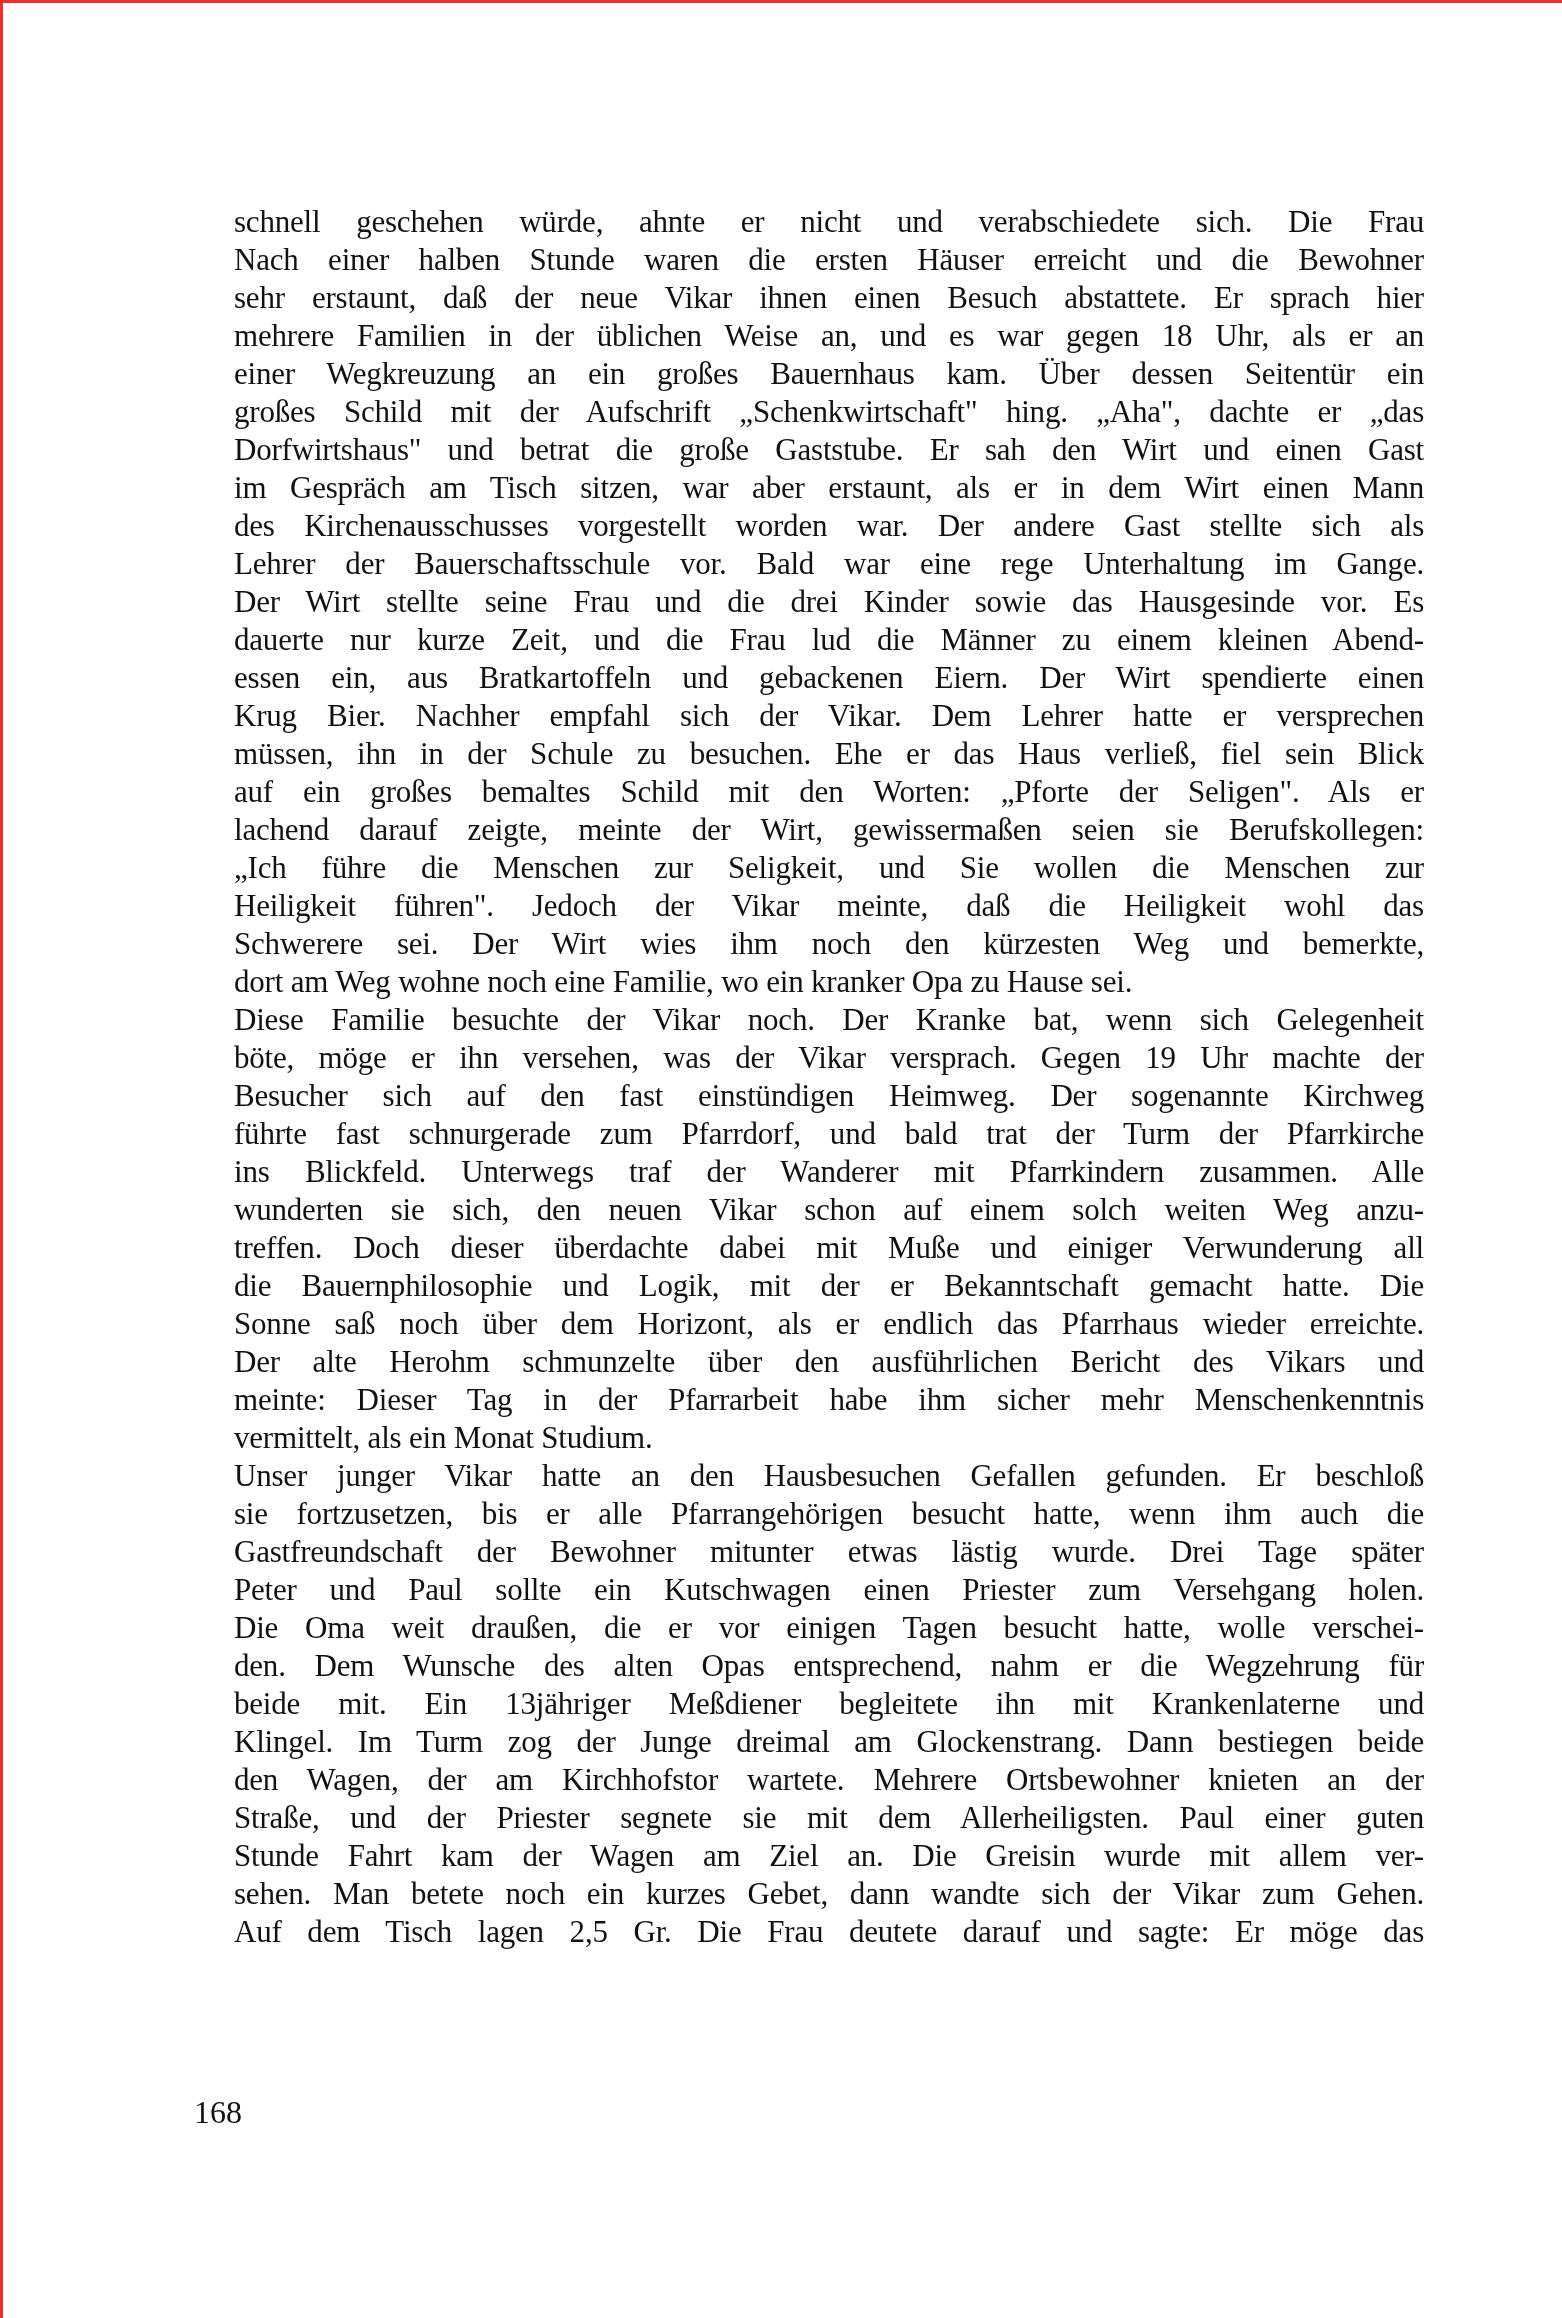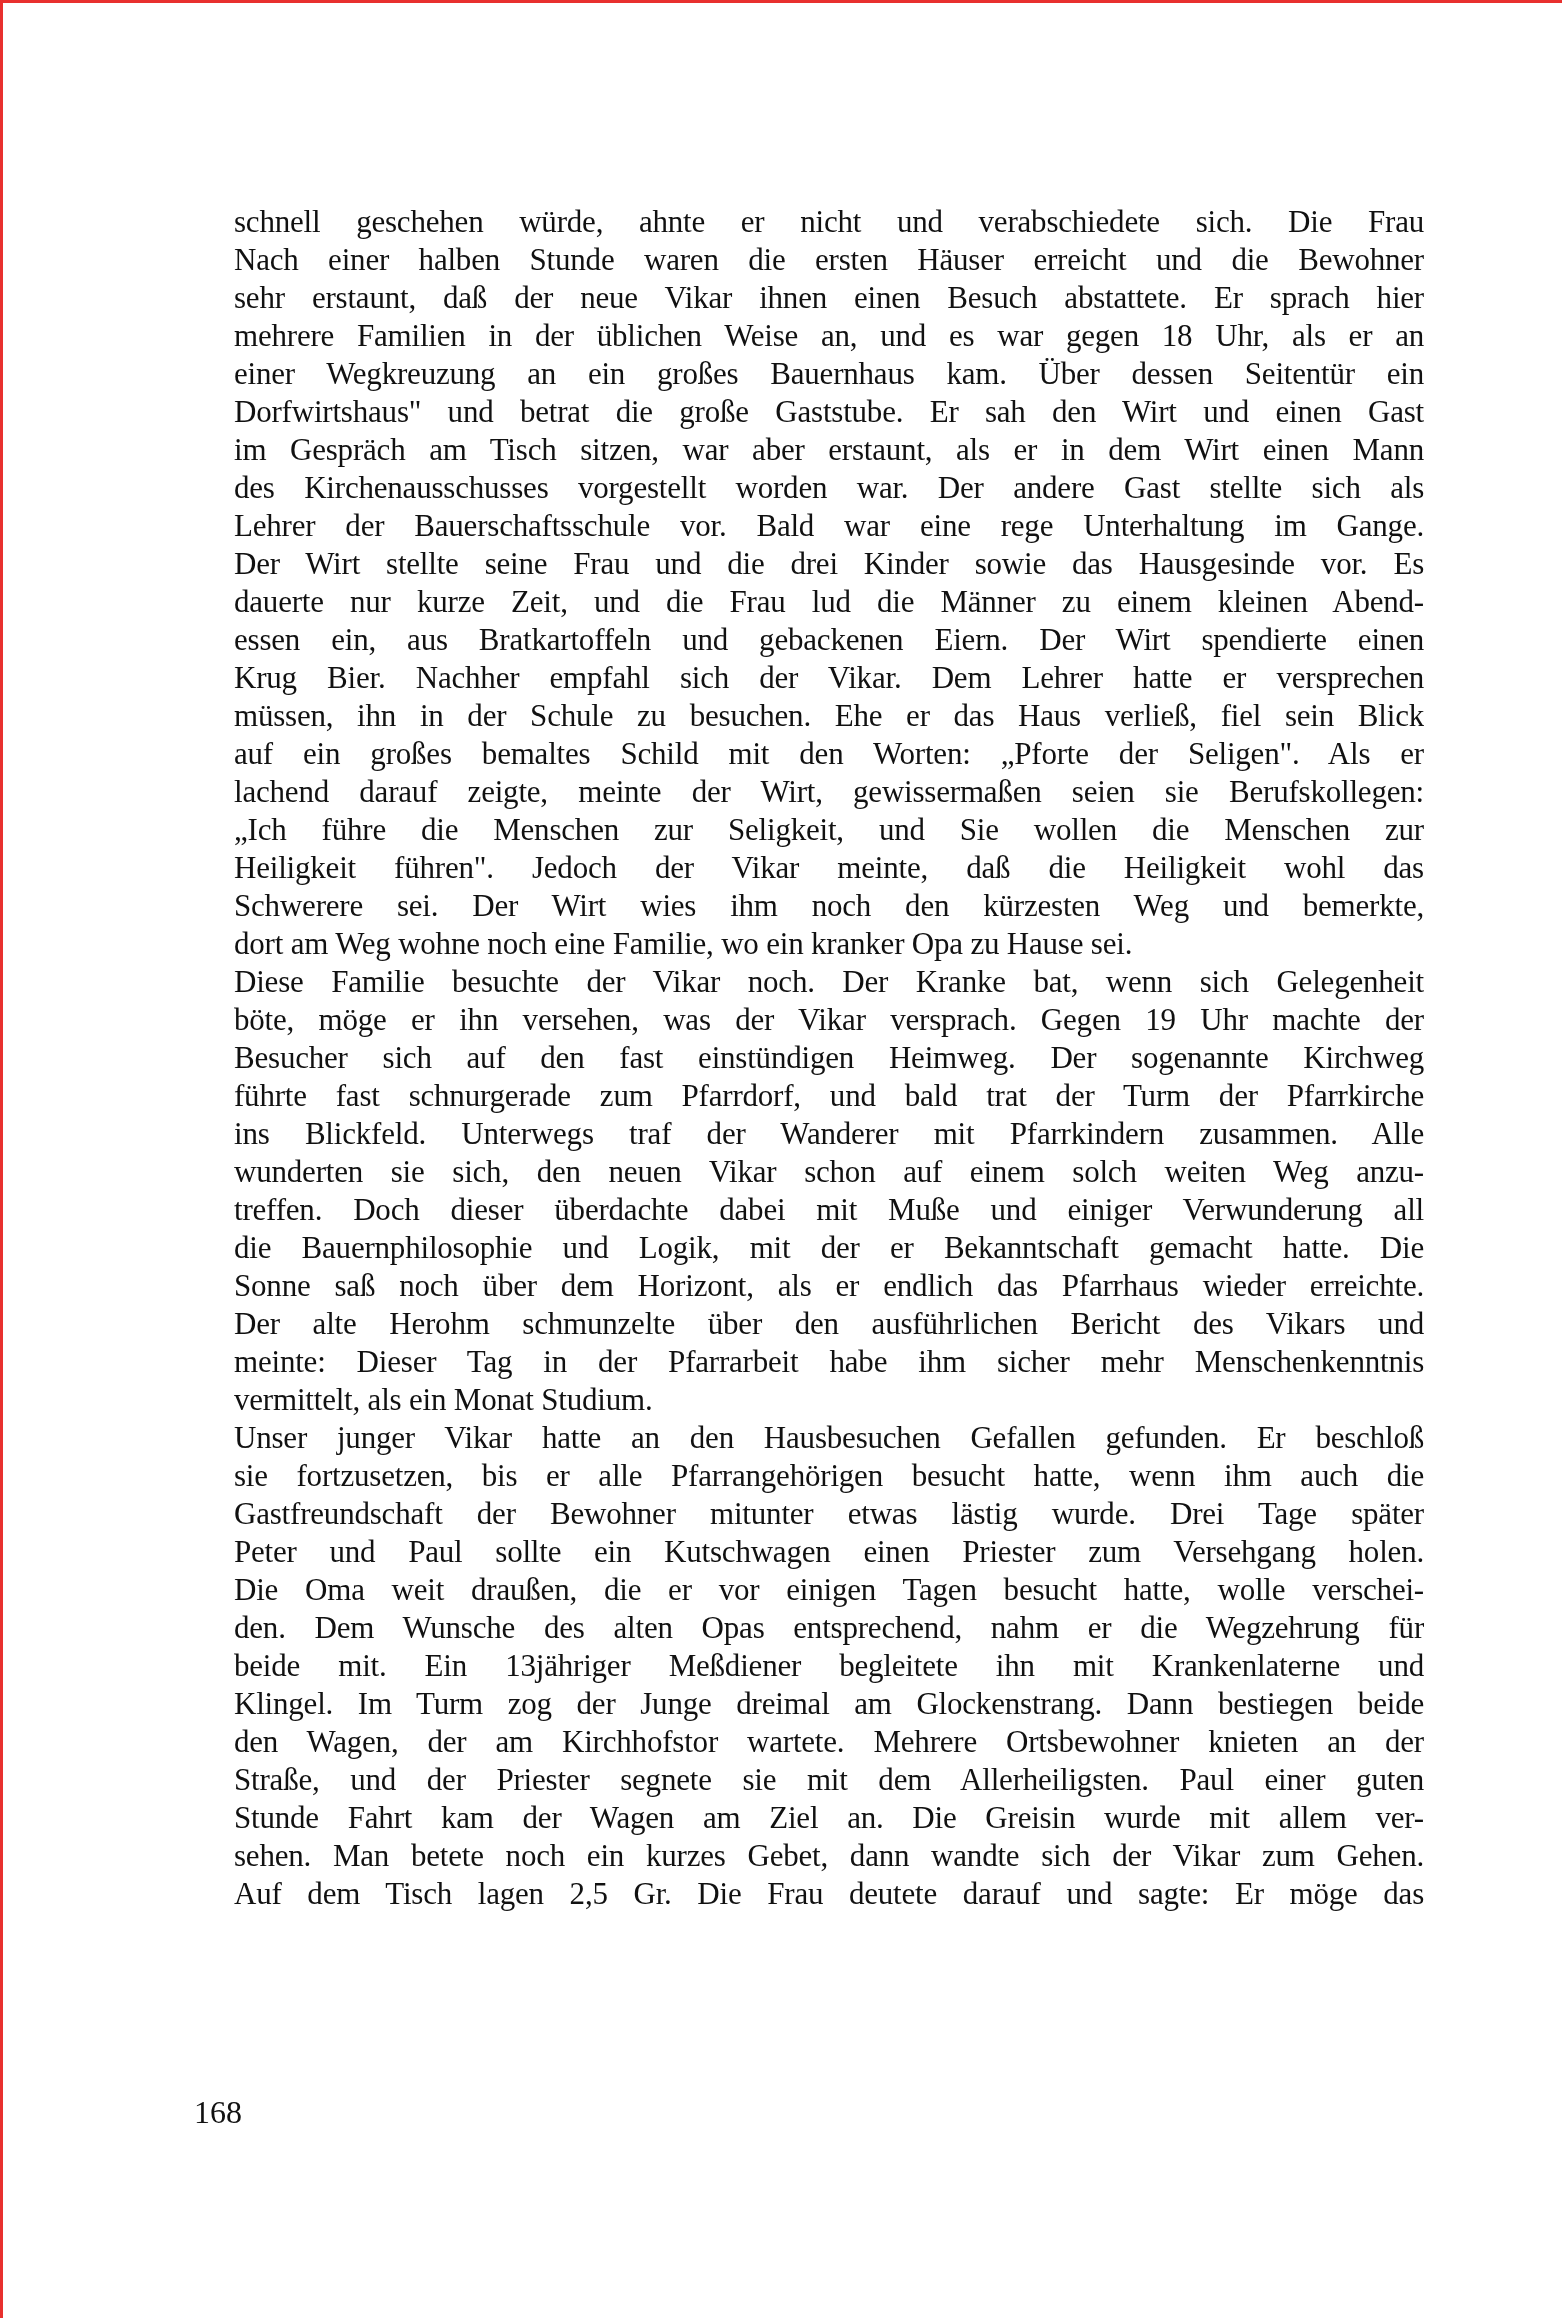--- a/index.html
+++ b/index.html
@@ -56,20 +56,21 @@
 <div class="page">
   <div class="edge-top" style="background: rgb(232, 48, 46);"></div>
   <div class="edge-left" style="background: rgb(232, 48, 46);"></div>
 
   <div class="textblock">
     <div class="ln">schnell geschehen würde, ahnte er nicht und verabschiedete sich. Die Frau</div>
     <div class="ln">Nach einer halben Stunde waren die ersten Häuser erreicht und die Bewohner</div>
     <div class="ln">sehr erstaunt, daß der neue Vikar ihnen einen Besuch abstattete. Er sprach hier</div>
     <div class="ln">mehrere Familien in der üblichen Weise an, und es war gegen 18 Uhr, als er an</div>
     <div class="ln">einer Wegkreuzung an ein großes Bauernhaus kam. Über dessen Seitentür ein</div>
+    <div class="ln">großes Schild mit der Aufschrift „Schenkwirtschaft" hing. „Aha", dachte er „das</div>
     <div class="ln">Dorfwirtshaus" und betrat die große Gaststube. Er sah den Wirt und einen Gast</div>
     <div class="ln">im Gespräch am Tisch sitzen, war aber erstaunt, als er in dem Wirt einen Mann</div>
     <div class="ln">des Kirchenausschusses vorgestellt worden war. Der andere Gast stellte sich als</div>
     <div class="ln">Lehrer der Bauerschaftsschule vor. Bald war eine rege Unterhaltung im Gange.</div>
     <div class="ln">Der Wirt stellte seine Frau und die drei Kinder sowie das Hausgesinde vor. Es</div>
     <div class="ln">dauerte nur kurze Zeit, und die Frau lud die Männer zu einem kleinen Abend-</div>
     <div class="ln">essen ein, aus Bratkartoffeln und gebackenen Eiern. Der Wirt spendierte einen</div>
     <div class="ln">Krug Bier. Nachher empfahl sich der Vikar. Dem Lehrer hatte er versprechen</div>
     <div class="ln">müssen, ihn in der Schule zu besuchen. Ehe er das Haus verließ, fiel sein Blick</div>
     <div class="ln">auf ein großes bemaltes Schild mit den Worten: „Pforte der Seligen". Als er</div>

